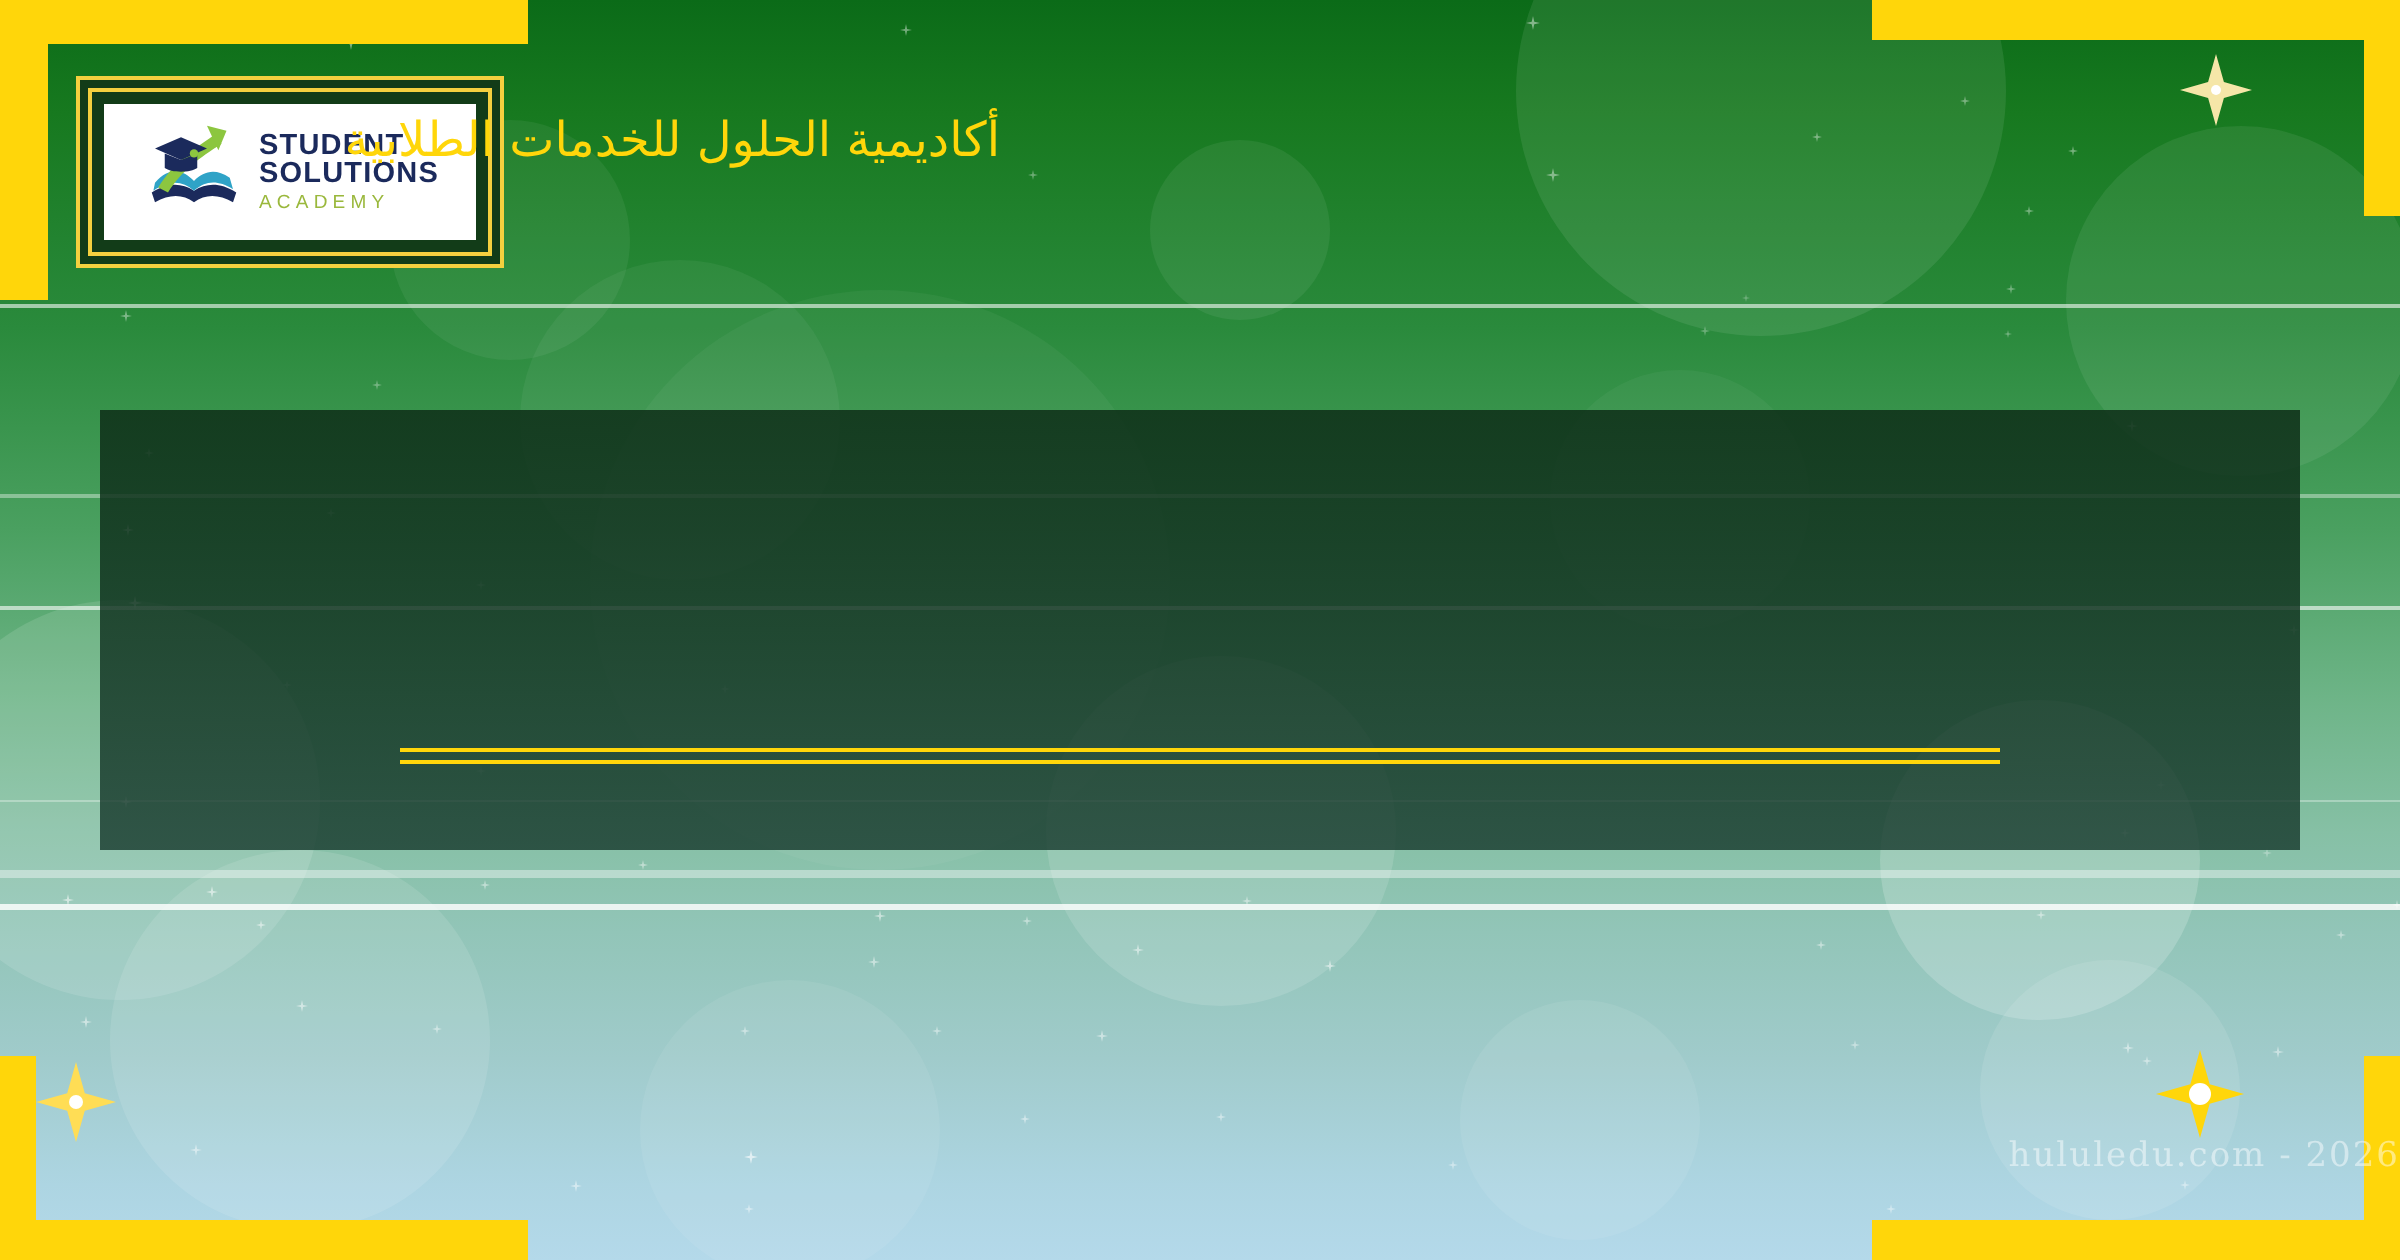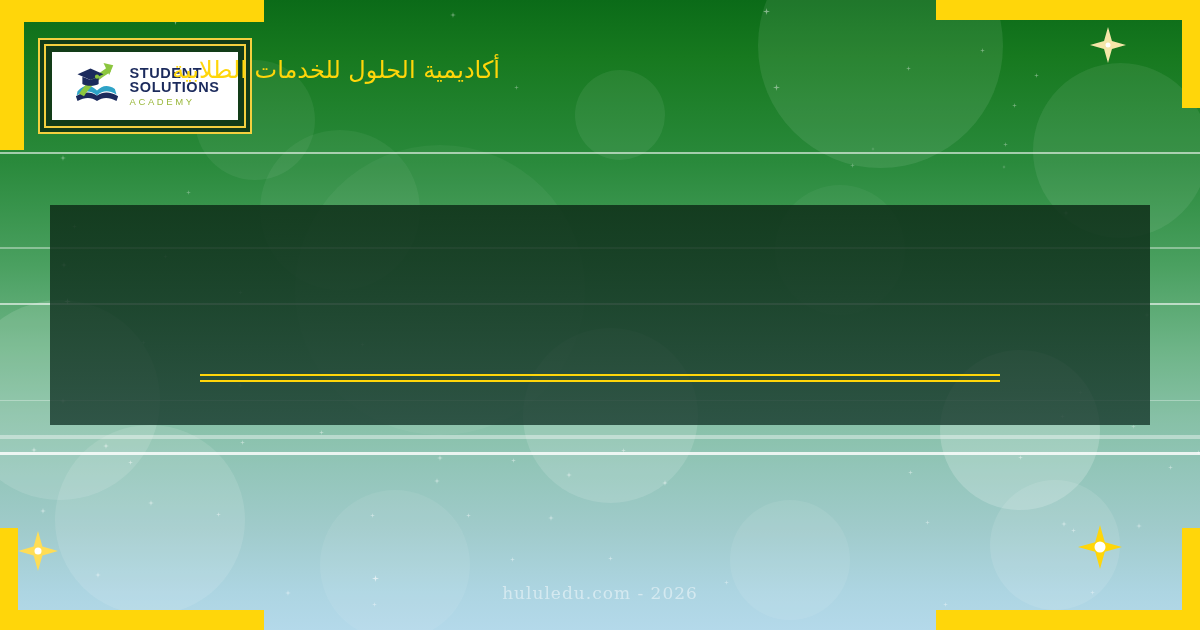--- a/index.html
+++ b/index.html
@@ -211,26 +211,25 @@
     font-weight: bold;
     font-family: "DejaVu Sans", sans-serif;
   }
 
   
   .footer {
     position: absolute;
     left: 0;
     right: 0;
     top: 568px;
-    text-align: center;
+    text-align: right;
     font-size: 17px;
     color: rgba(255,255,255,0.48);
     letter-spacing: 1px;
     font-family: "DejaVu Serif", serif;
-    margin-top: 15px;
   }
 </style>
 </head>
 <body>
 
 <div class="canvas">
 
   <div id="circles-layer">
       <div class="circle" style="left: 757.5px; top: -77.5px; width: 245px; height: 245px; background: rgba(255, 255, 255, 0.086);"></div>
       <div class="circle" style="left: 1032.5px; top: 62.5px; width: 175px; height: 175px; background: rgba(255, 255, 255, 0.075);"></div>

